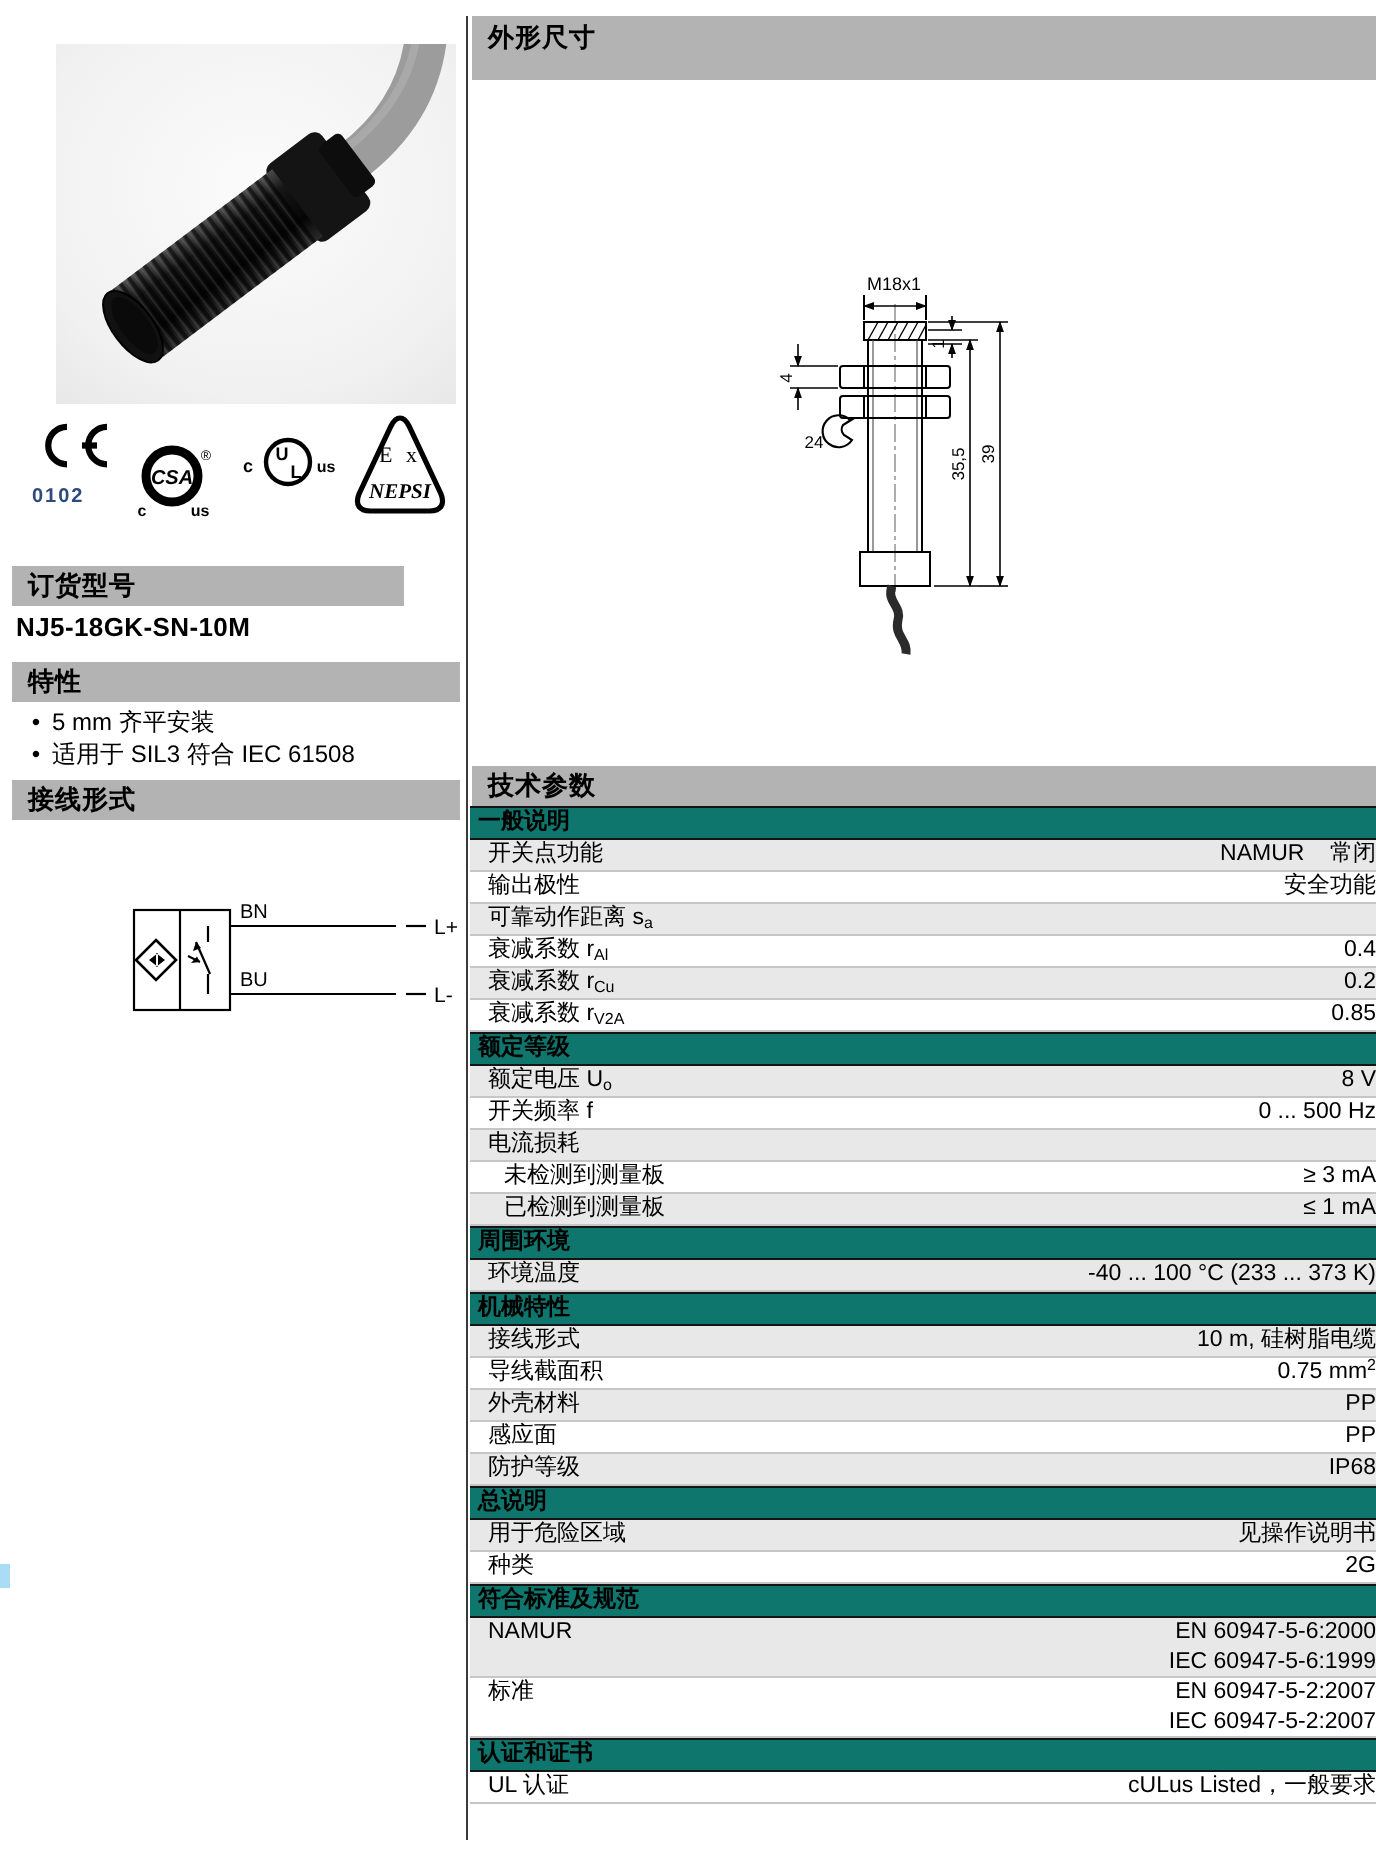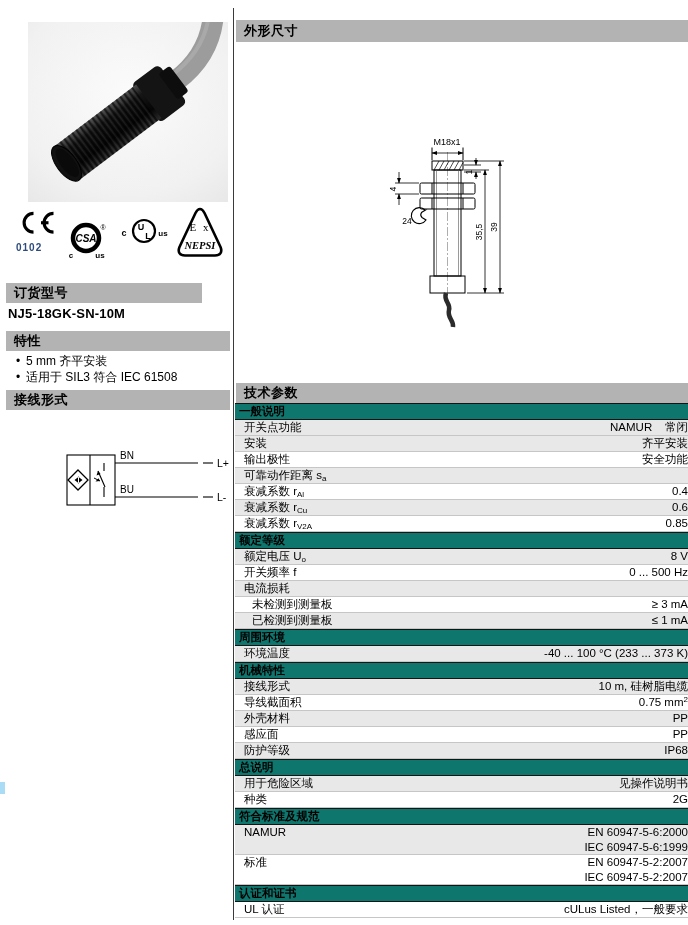--- a/index.html
+++ b/index.html
@@ -161,21 +161,21 @@
     <text x="70" y="55" font-size="10">BU</text>
     <text x="167" y="29" font-size="10.5">L+</text>
     <text x="167" y="63" font-size="10.5">L-</text>
   </svg>
 </div>
 
 <div class="blue-mark"></div>
 
 <div class="vdivider"></div>
 
-<div class="abs barhead" style="left:236px;top:20px;width:452px;height:22px;line-height:22px;">外形尺寸</div>
+<div class="abs barhead" style="left:236px;top:8px;width:452px;height:32px;line-height:22px;">外形尺寸</div>
 
 <div class="abs" style="left:388px;top:134px;width:160px;height:210px;">
   <svg width="160" height="210" viewBox="0 0 160 210">
     <defs>
       <marker id="arr" viewBox="0 0 10 10" refX="9" refY="5" markerWidth="7" markerHeight="7" orient="auto-start-reverse">
         <path d="M0,1.5 L10,5 L0,8.5 Z" fill="#000"></path>
       </marker>
     </defs>
 
     <line x1="59.5" y1="18" x2="59.5" y2="172" stroke="#777" stroke-width="0.6" stroke-dasharray="9 2 2 2"></line>
@@ -239,38 +239,34 @@
   </svg>
 </div>
 
 <div class="abs barhead" style="left:236px;top:383px;width:452px;">技术参数</div>
 <div class="specs">
     <div class="sghead">一般说明</div>
     <div class="srow shaded">
       <div class="slabel">开关点功能</div>
       <div class="svalue">NAMUR    常闭</div>
     </div>
-    <div class="srow shaded">
-      <div class="slabel">安装</div>
-      <div class="svalue">齐平安装</div>
-    </div>
     <div class="srow">
       <div class="slabel">输出极性</div>
       <div class="svalue">安全功能</div>
     </div>
     <div class="srow shaded">
       <div class="slabel">可靠动作距离 s<sub>a</sub></div>
     </div>
     <div class="srow">
       <div class="slabel">衰减系数 r<sub>Al</sub></div>
       <div class="svalue">0.4</div>
     </div>
     <div class="srow shaded">
       <div class="slabel">衰减系数 r<sub>Cu</sub></div>
-      <div class="svalue">0.6</div>
+      <div class="svalue">0.2</div>
     </div>
     <div class="srow">
       <div class="slabel">衰减系数 r<sub>V2A</sub></div>
       <div class="svalue">0.85</div>
     </div>
     <div class="sghead">额定等级</div>
     <div class="srow shaded">
       <div class="slabel">额定电压  U<sub>o</sub></div>
       <div class="svalue">8 V</div>
     </div>

